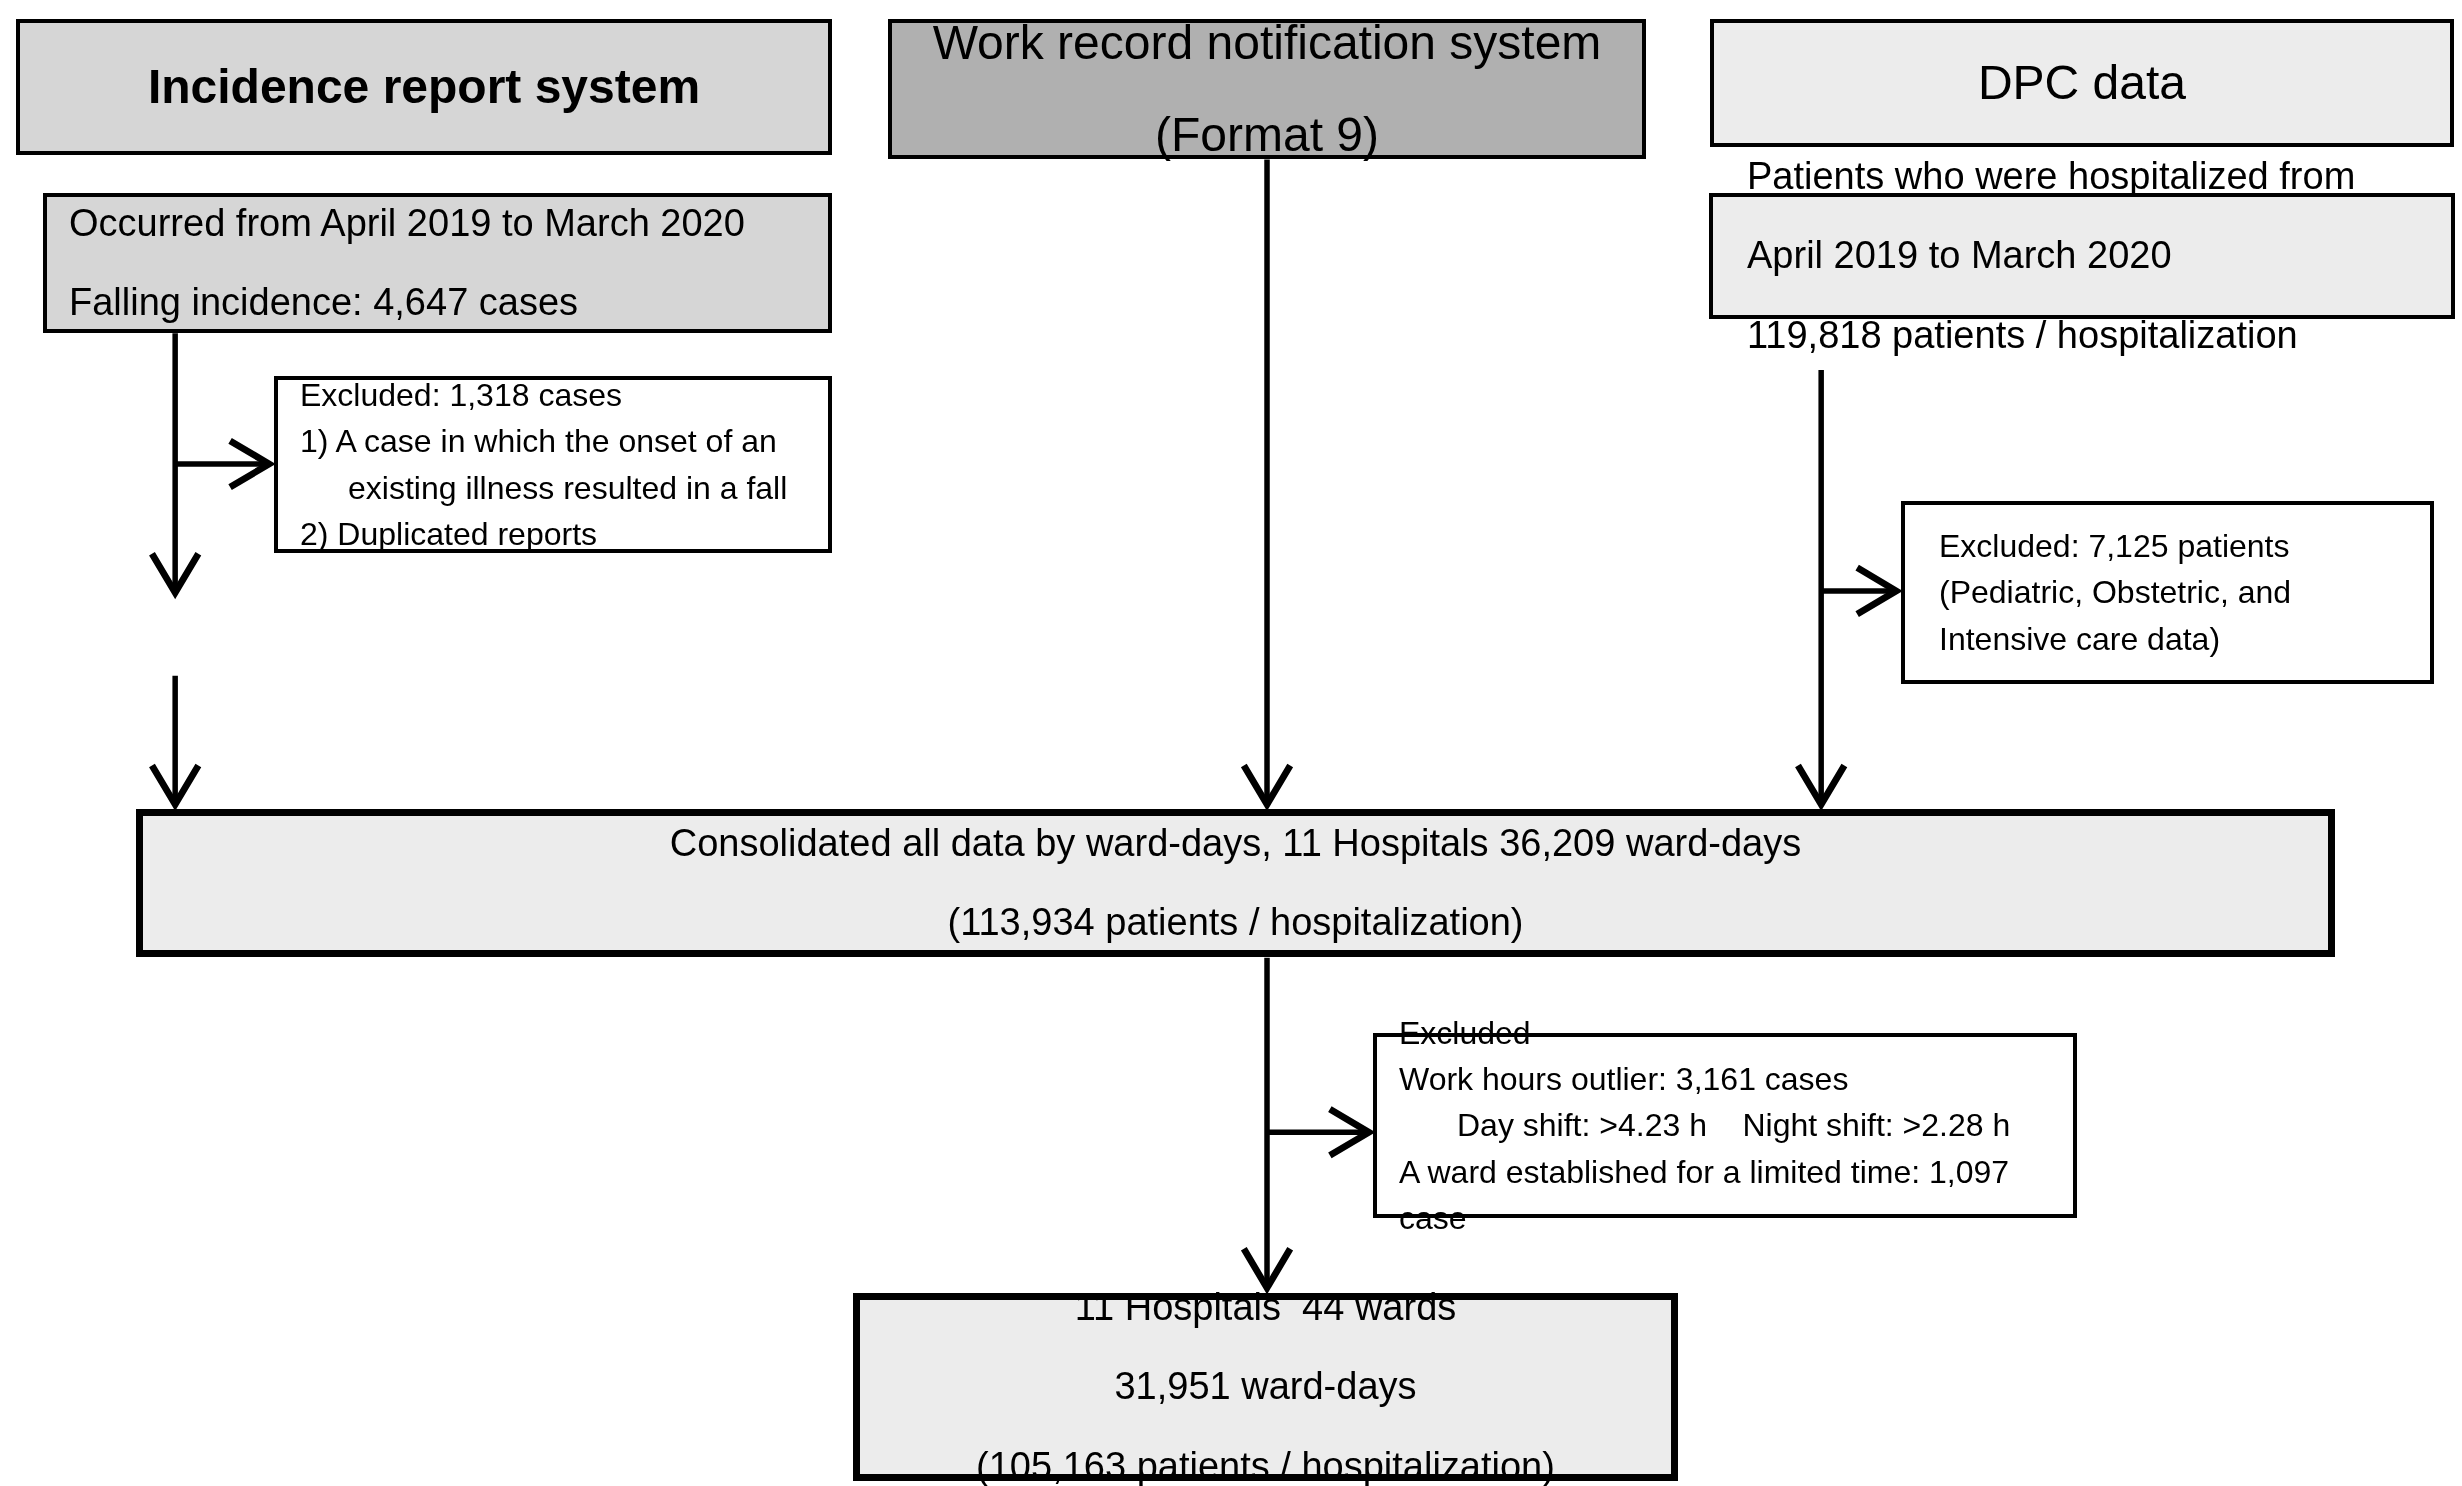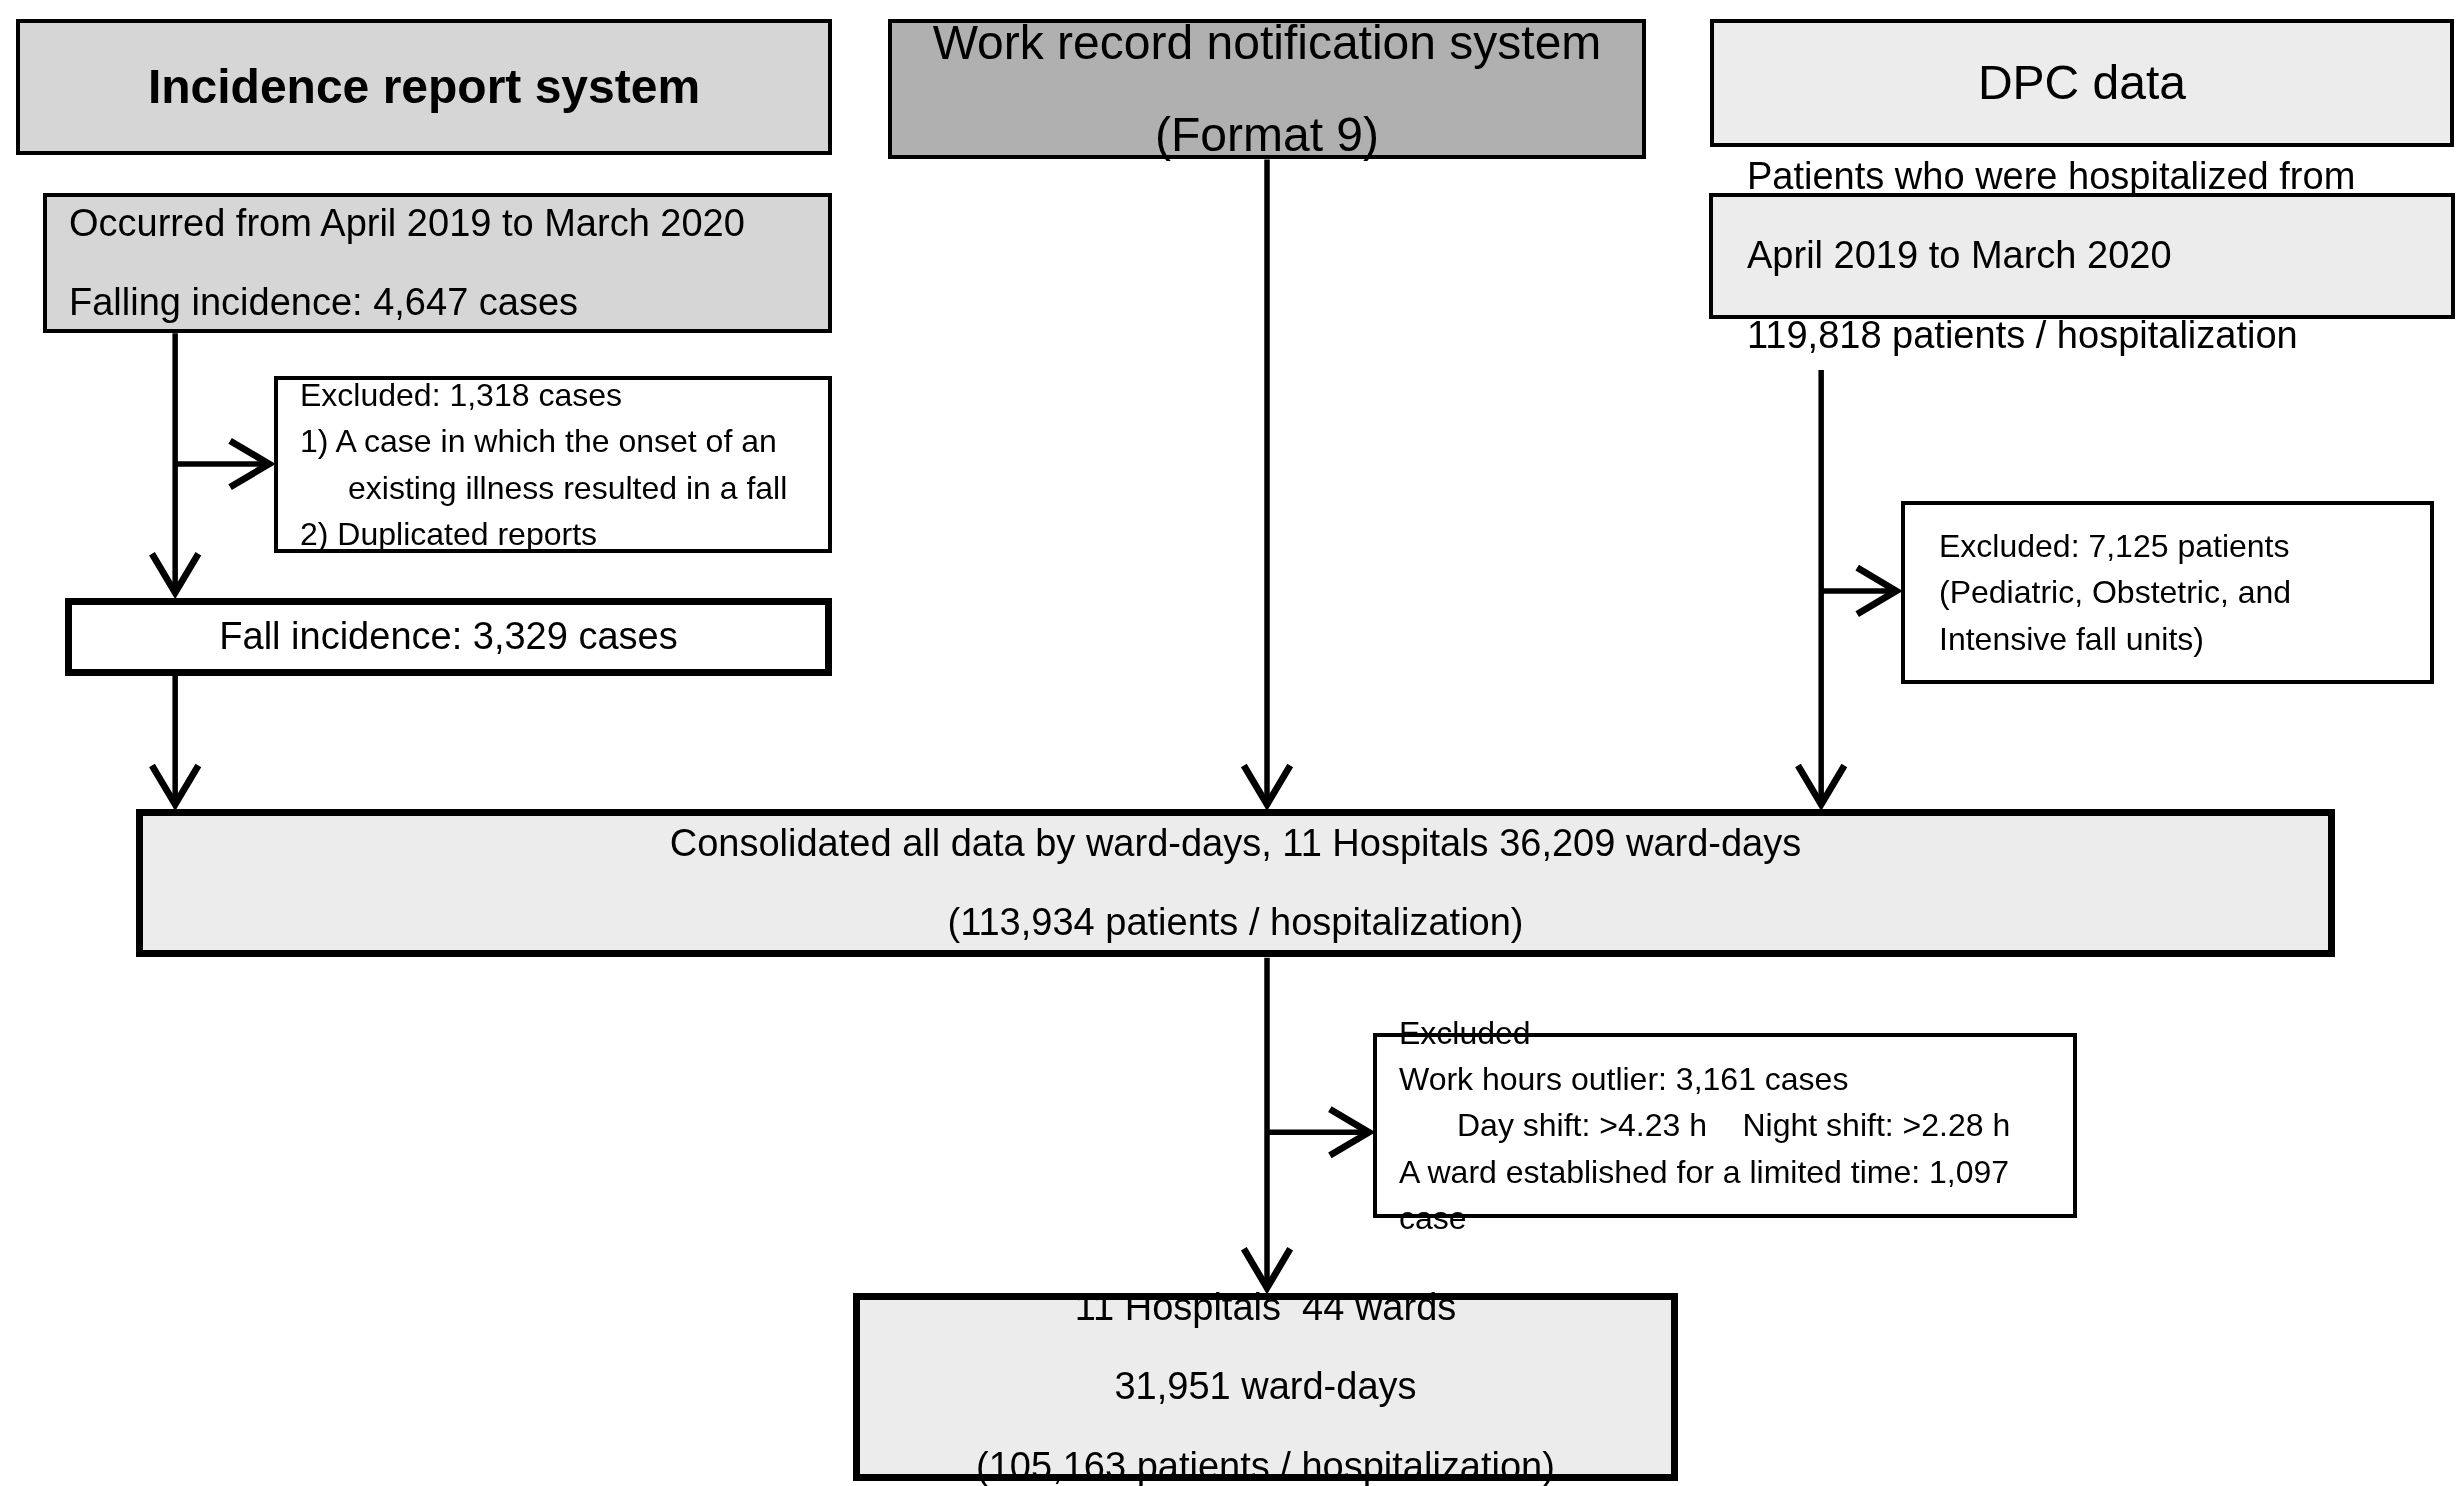--- a/index.html
+++ b/index.html
@@ -114,34 +114,31 @@
     <div>Falling incidence: 4,647 cases</div>
   </div>
 
   <div class="box small left pad-l fill-white" style="left:274px; top:376px; width:558px; height:177px;">
     <div>Excluded: 1,318 cases</div>
     <div>1) A case in which the onset of an</div>
     <div class="indent-sm">existing illness resulted in a fall</div>
     <div>2) Duplicated reports</div>
   </div>
 
-  <div class="box main center fill-white thick" style="left:65px; top:598px; width:767px; height:78px;">
-    <div>Fall incidence: 3,329 cases</div>
-  </div>
 
   <div class="box main left pad-l2 fill-lighter" style="left:1709px; top:193px; width:746px; height:126px;">
     <div>Patients who were hospitalized from</div>
     <div>April 2019 to March 2020</div>
     <div>119,818 patients / hospitalization</div>
   </div>
 
   <div class="box small left pad-l2 fill-white" style="left:1901px; top:501px; width:533px; height:183px;">
     <div>Excluded: 7,125 patients</div>
     <div>(Pediatric, Obstetric, and</div>
-    <div>Intensive fall units)</div>
+    <div>Intensive care data)</div>
   </div>
 
   <div class="box main center fill-lighter thick" style="left:136px; top:809px; width:2199px; height:148px;">
     <div>Consolidated all data by ward-days, 11 Hospitals 36,209 ward-days</div>
     <div>(113,934 patients / hospitalization)</div>
   </div>
 
   <div class="box small left pad-l fill-white" style="left:1373px; top:1033px; width:704px; height:185px;">
     <div>Excluded</div>
     <div>Work hours outlier: 3,161 cases</div>

